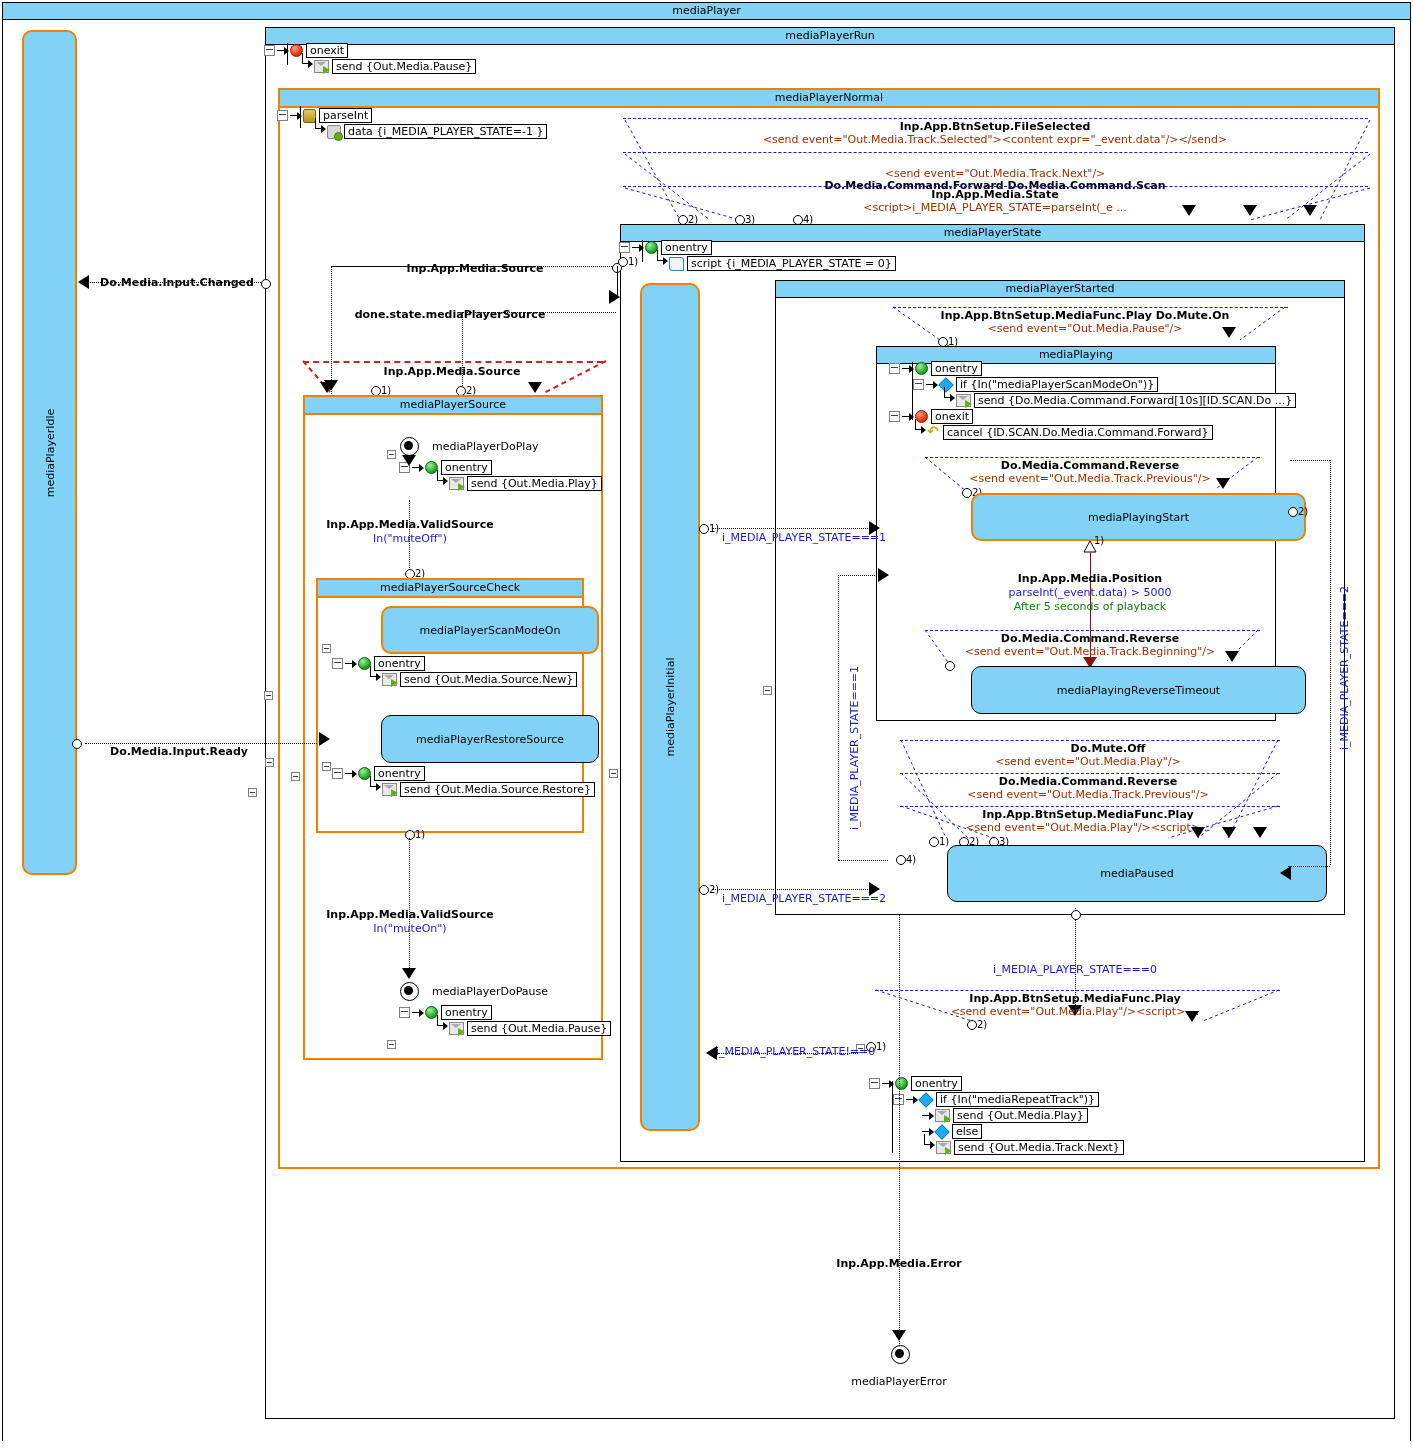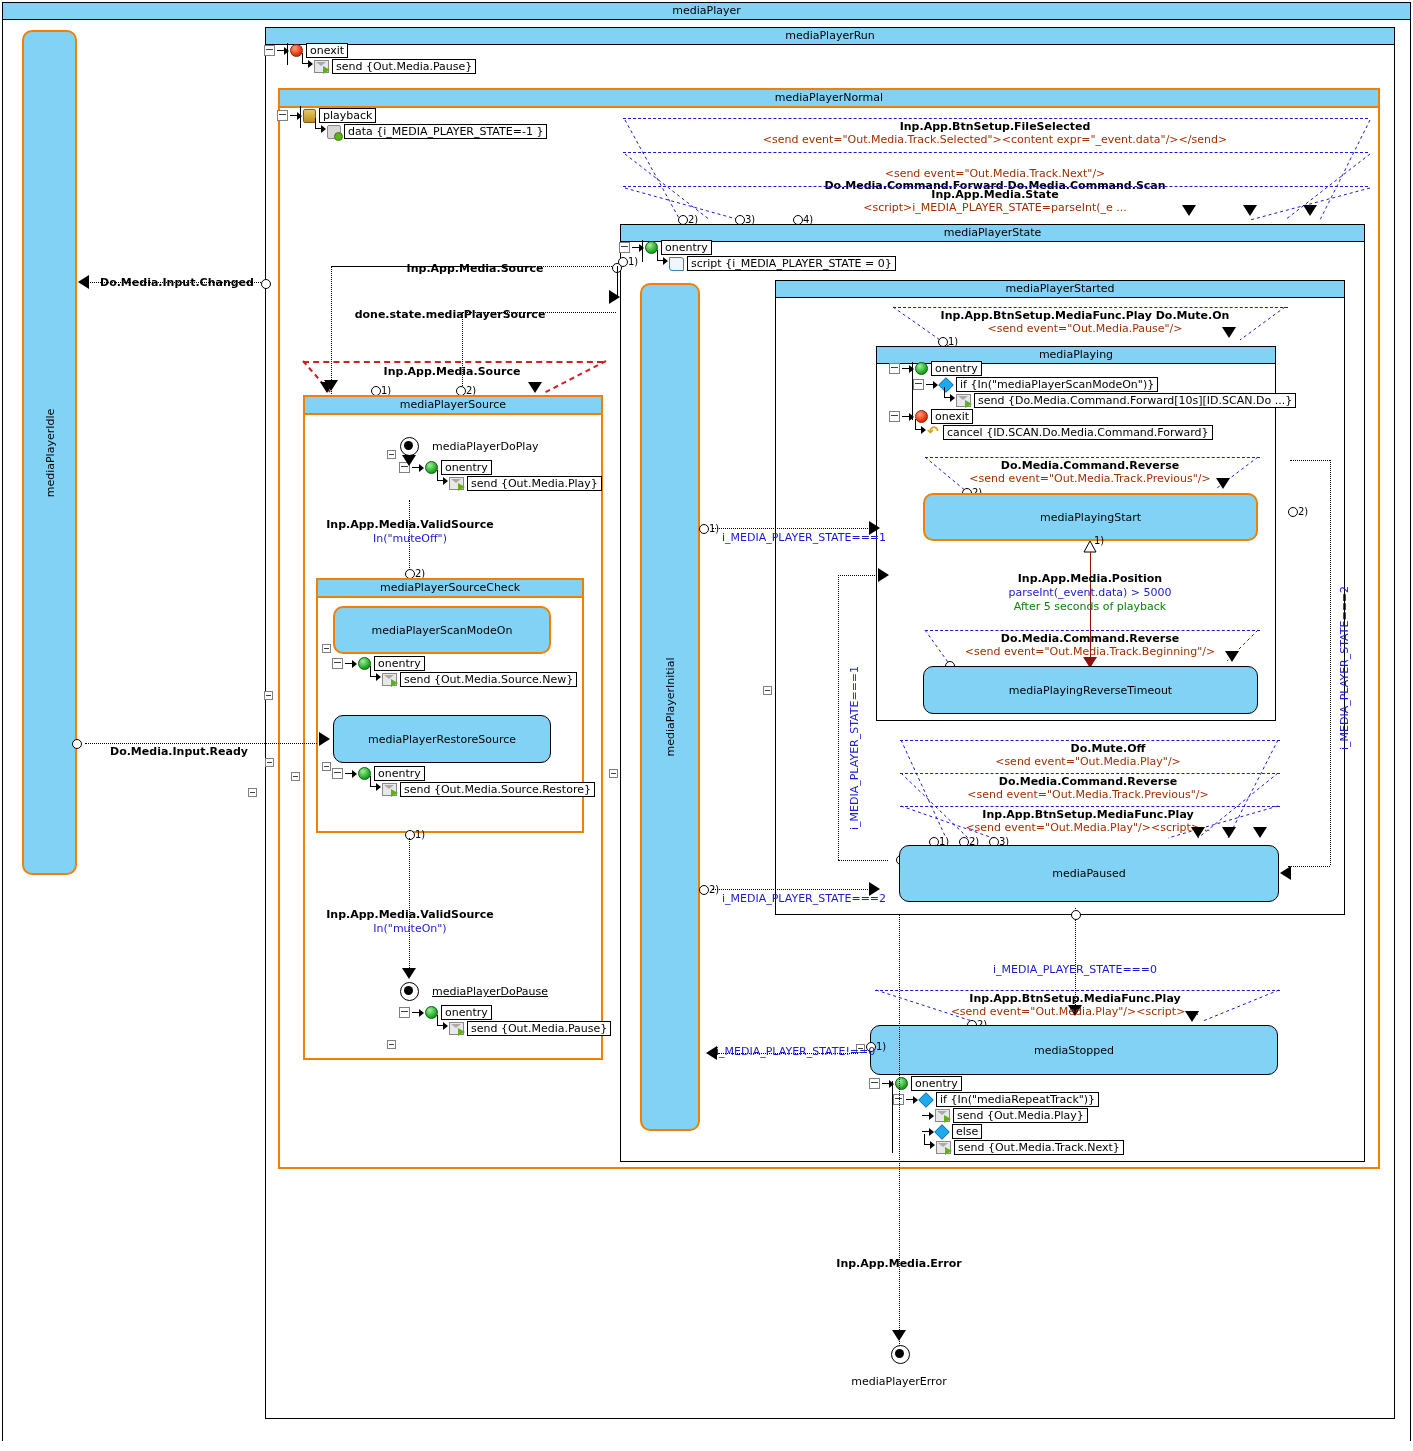--- a/index.html
+++ b/index.html
@@ -18,21 +18,21 @@
     background:#82d2f5;color:#000;font-size:11px;line-height:16px;
     text-align:center;white-space:nowrap;overflow:hidden;
   }
   .region.black > .hdr{border-bottom:1px solid #000;}
   .region.orange > .hdr{border-bottom:2px solid #f08000;}
 
   
   .leaf{position:absolute;box-sizing:border-box;background:#82d2f5;
         border:1px solid #000;border-radius:10px;
         font-size:11px;color:#000;display:flex;align-items:center;justify-content:center;
-        text-align:center;}
+        text-align:center;margin-left:48px;}
   .leaf.orange{border:2px solid #f08000;}
 
   
   .vstate{position:absolute;box-sizing:border-box;background:#82d2f5;
           border:2px solid #f08000;border-radius:10px;}
   .vstate span{position:absolute;left:50%;top:50%;
       transform:translate(-50%,-50%) rotate(-90deg);
       white-space:nowrap;font-size:11px;color:#000;}
 
   
@@ -149,21 +149,21 @@
 
   <div class="region orange" style="left:278px;top:88px;width:1102px;height:1081px;">
     <div class="hdr">mediaPlayerNormal</div>
   </div>
 
   <div class="vsolid" style="left:300px;top:106px;height:22px;"></div>
   <div class="row" style="left:277px;top:108px;">
     <span class="plusbox"></span>
     <span class="arrw"></span>
     <span class="ico-db"></span>
-    <span class="box">playback</span>
+    <span class="box">parseInt</span>
   </div>
   <div class="row" style="left:313px;top:124px;">
     <span class="elbow">
         <i></i>
       </span>
     <span class="ico-data"></span>
     <span class="box">data {i_MEDIA_PLAYER_STATE=-1 }</span>
   </div>
 
   <div class="dashblue" style="left:623px;top:118px;width:745px;"></div>
@@ -364,23 +364,20 @@
   <div class="lbl act centered" style="left:1075px;top:1005px;">&lt;send event="Out.Media.Play"/&gt;&lt;script&gt; ...</div>
   <svg class="abs" style="left:873px;top:988px;width:410px;height:40px;" viewBox="0 0 410 40">
     <g stroke="#1a1ad0" stroke-width="1" fill="none" stroke-dasharray="3,3">
       <path d="M3,2 L105,35"></path>
         <path d="M406,2 L330,33"></path>
     </g>
   </svg>
   <div class="ahD" style="left:1185px;top:1011px;"></div>
   <div class="conn" style="left:967px;top:1019px;"><span class="c"></span><span>2)</span></div>
 
-  <div class="leaf" style="left:870px;top:1025px;width:408px;height:50px;">
-    <span>mediaStopped</span>
-  </div>
   <div class="conn" style="left:866px;top:1041px;"><span class="c"></span><span>1)</span></div>
   <div class="plusbox abs" style="left:856px;top:1044px;"></div>
 
   <div class="vsolid" style="left:892px;top:1081px;height:72px;"></div>
   <div class="row" style="left:869px;top:1076px;">
     <span class="plusbox"></span>
     <span class="arrw"></span>
     <span class="dot-green"></span>
     <span class="box">onentry</span>
   </div>
@@ -531,21 +528,21 @@
   <div class="ahR" style="left:319px;top:732px;"></div>
 
   <div class="conn" style="left:405px;top:829px;"><span class="c"></span><span>1)</span></div>
   <div class="vline" style="left:409px;top:838px;height:138px;"></div>
   <div class="lbl ev centered" style="left:410px;top:908px;">Inp.App.Media.ValidSource</div>
   <div class="lbl cond centered" style="left:410px;top:922px;">In("muteOn")</div>
   <div class="ahD" style="left:402px;top:968px;"></div>
 
   <div class="final" style="left:400px;top:982px;"></div>
   <div class="plusbox abs" style="left:387px;top:986px;"></div>
-  <div class="lbl" style="left:432px;top:985px;text-decoration:underline;">mediaPlayerDoPause</div>
+  <div class="lbl" style="left:432px;top:985px;">mediaPlayerDoPause</div>
   <div class="row" style="left:399px;top:1005px;">
     <span class="plusbox"></span>
     <span class="arrw"></span>
     <span class="dot-green"></span>
     <span class="box">onentry</span>
   </div>
   <div class="row" style="left:435px;top:1021px;">
     <span class="elbow">
         <i></i>
       </span>

